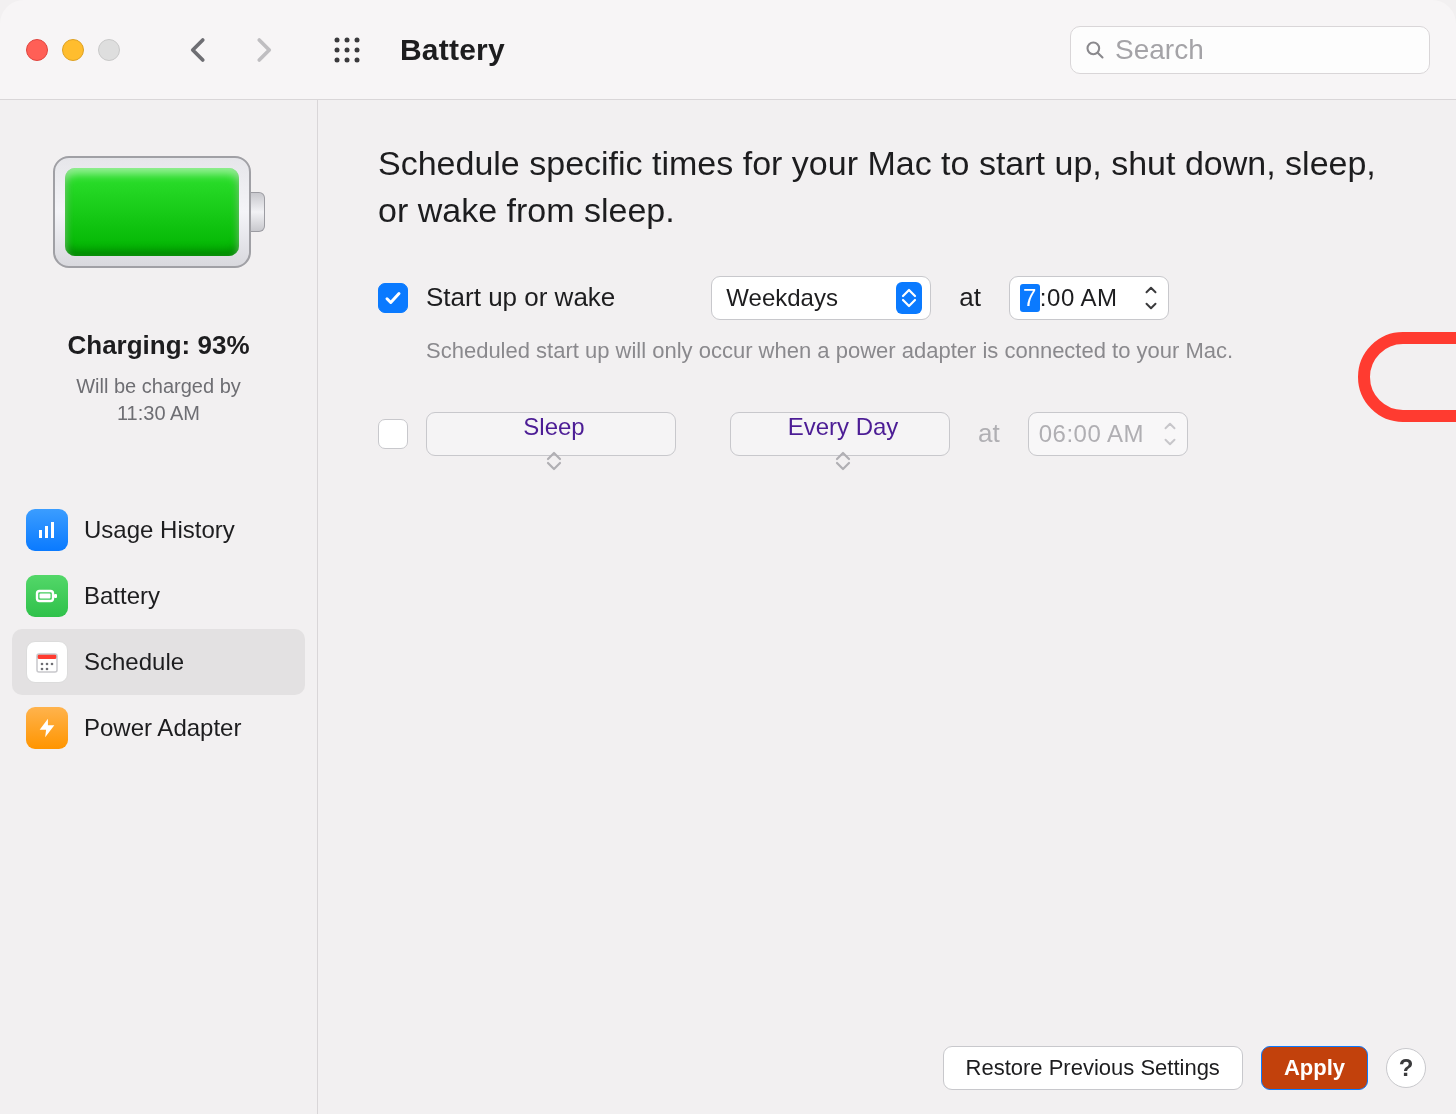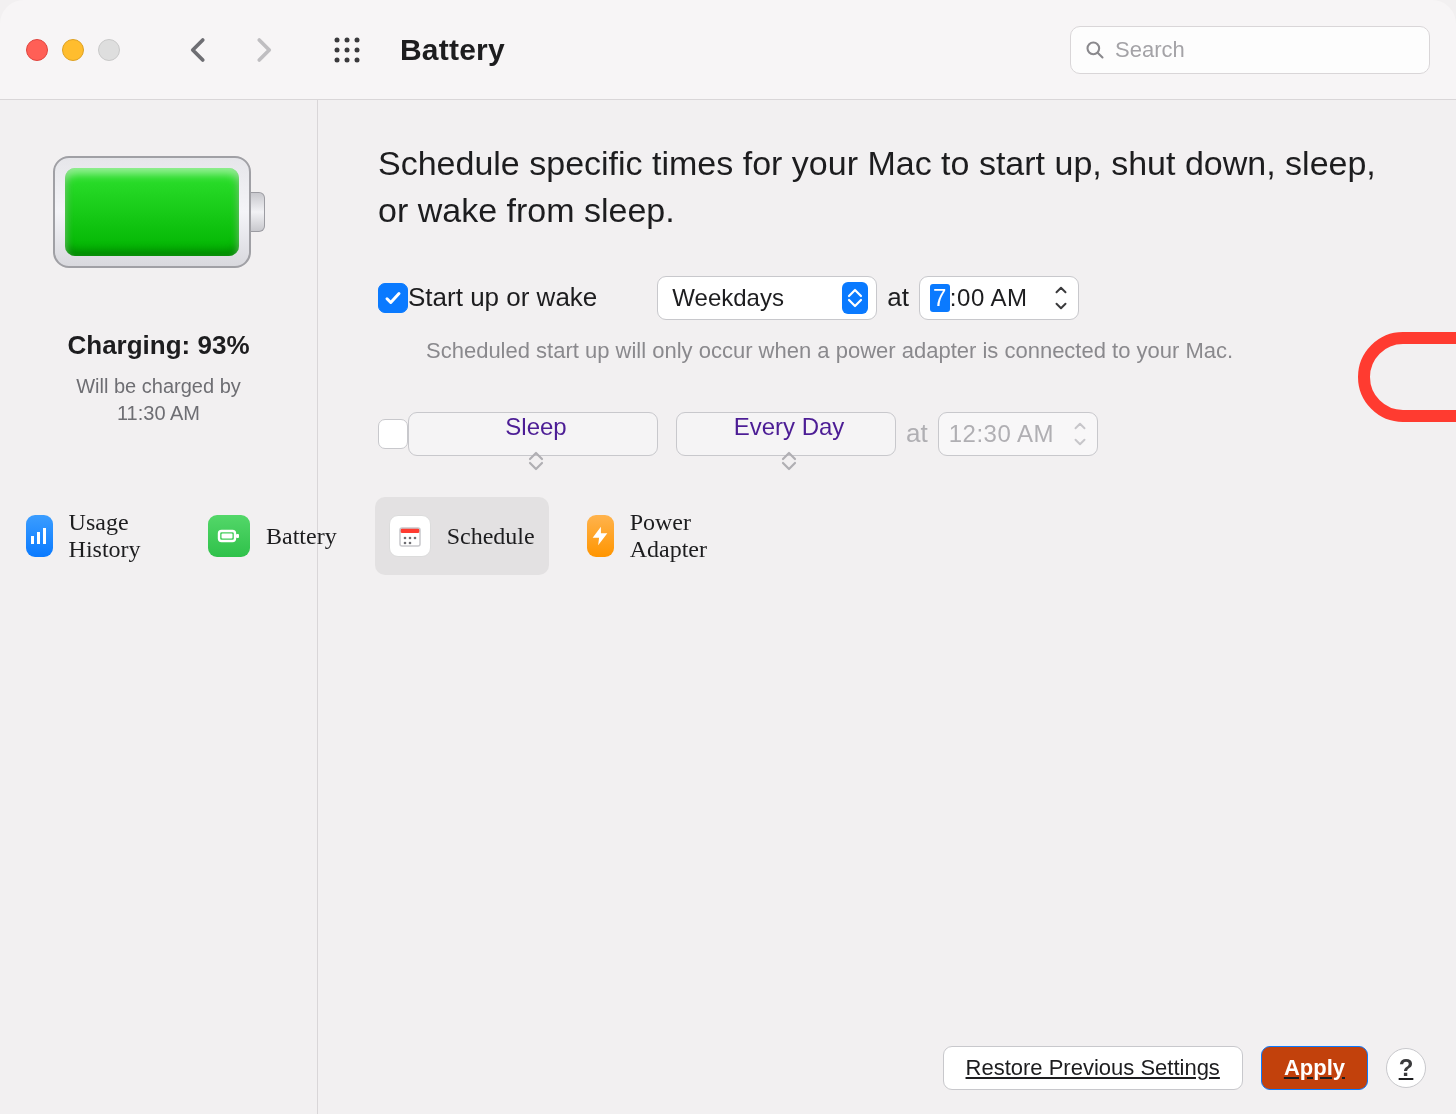--- a/index.html
+++ b/index.html
@@ -56,21 +56,21 @@
   .search {
     display: flex; align-items: center;
     width: 360px; height: 48px;
     border: 1px solid #d9d6d8; border-radius: 10px;
     background: #fdfdfd;
     padding: 0 14px; gap: 10px;
     color: #8a898d;
   }
   .search input {
     border: none; outline: none; background: transparent; width: 100%;
-    font-size: 22px; color: #3a3a3c;
+    font-size: 28px; color: #3a3a3c;
   }
   .search input::placeholder { color: #a4a3a7; }
 
   
   .body { flex: 1; display: flex; min-height: 0; }
   .sidebar {
     width: 318px;
     border-right: 1px solid #d9d6d8;
     display: flex; flex-direction: column;
     padding-top: 56px;
@@ -102,21 +102,21 @@
     border: 1px solid #9c9ca2; border-left: none;
     border-radius: 0 6px 6px 0;
   }
   .battery-status {
     margin-top: 62px; font-size: 26px; font-weight: 700;
   }
   .battery-sub {
     margin-top: 12px; font-size: 20px; color: #6e6e73; line-height: 1.35;
   }
 
-  .sidebar-nav { margin-top: 70px; padding: 0 12px; display: flex; gap: 24px; font-family: Liberation Serif, serif; }
+  .sidebar-nav { margin-top: 70px; padding: 0 12px; display: flex; flex-direction: column; gap: 0; }
   .sidebar-item {
     display: flex; align-items: center; gap: 16px;
     padding: 12px 14px; border-radius: 10px;
     font-size: 24px;
     cursor: default;
   }
   .sidebar-item.active { background: #e3e1e2; }
   .sb-icon {
     width: 42px; height: 42px; border-radius: 9px;
     display: flex; align-items: center; justify-content: center;
@@ -134,21 +134,21 @@
     padding: 40px 50px 110px 60px;
     min-width: 0;
   }
   .intro {
     font-size: 34px; color: #1d1d1f; line-height: 1.38;
     max-width: 1000px;
   }
 
   .row {
     display: flex; align-items: center;
-    margin-top: 42px; 
+    margin-top: 42px; gap: 18px;
     font-size: 26px;
   }
   .row.disabled { color: #b0afb3; }
   .row .at { margin: 0 10px; }
 
   .checkbox {
     width: 30px; height: 30px; border-radius: 7px;
     display: inline-flex; align-items: center; justify-content: center;
     border: 1px solid #c8c8cc; background: #fff;
   }
@@ -203,21 +203,21 @@
     border-radius: 54px;
   }
 
   .hint {
     margin-top: 18px; margin-left: 48px;
     color: #8a898d; font-size: 22px;
   }
 
   .footer {
     position: absolute; left: 44px; right: 30px; bottom: 24px;
-    display: flex; align-items: center; justify-content: flex-end; gap: 18px; text-decoration: underline;
+    display: flex; align-items: center; justify-content: flex-end; gap: 18px;
   }
   .btn {
     height: 44px; padding: 0 22px;
     border: 1px solid #c8c8cc; border-radius: 9px;
     background: #fff; font-size: 22px;
     display: inline-flex; align-items: center;
   }
   .btn.primary {
     background: #c2410c; border-color: #0a7aff; color: #fff; font-weight: 600;
   }
@@ -414,21 +414,21 @@
               </svg>
             <svg viewBox="0 0 16 10">
                 <polyline points="2,2 8,8 14,2" fill="none" stroke="currentColor" stroke-width="2.2" stroke-linecap="round" stroke-linejoin="round"></polyline>
               </svg>
           </span>
         </span>
 
         <span class="at">at</span>
 
         <span class="time-field disabled">
-          <span class="time-text">12:30 AM</span>
+          <span class="time-text">06:00 AM</span>
           <span class="stepper">
             <div>
                 <svg width="12" height="8" viewBox="0 0 16 10">
                   <polyline points="2,8 8,2 14,8" fill="none" stroke="#c7c6ca" stroke-width="2.6" stroke-linecap="round" stroke-linejoin="round"></polyline>
                 </svg>
               </div>
             <div>
                 <svg width="12" height="8" viewBox="0 0 16 10">
                   <polyline points="2,2 8,8 14,2" fill="none" stroke="#c7c6ca" stroke-width="2.6" stroke-linecap="round" stroke-linejoin="round"></polyline>
                 </svg>

